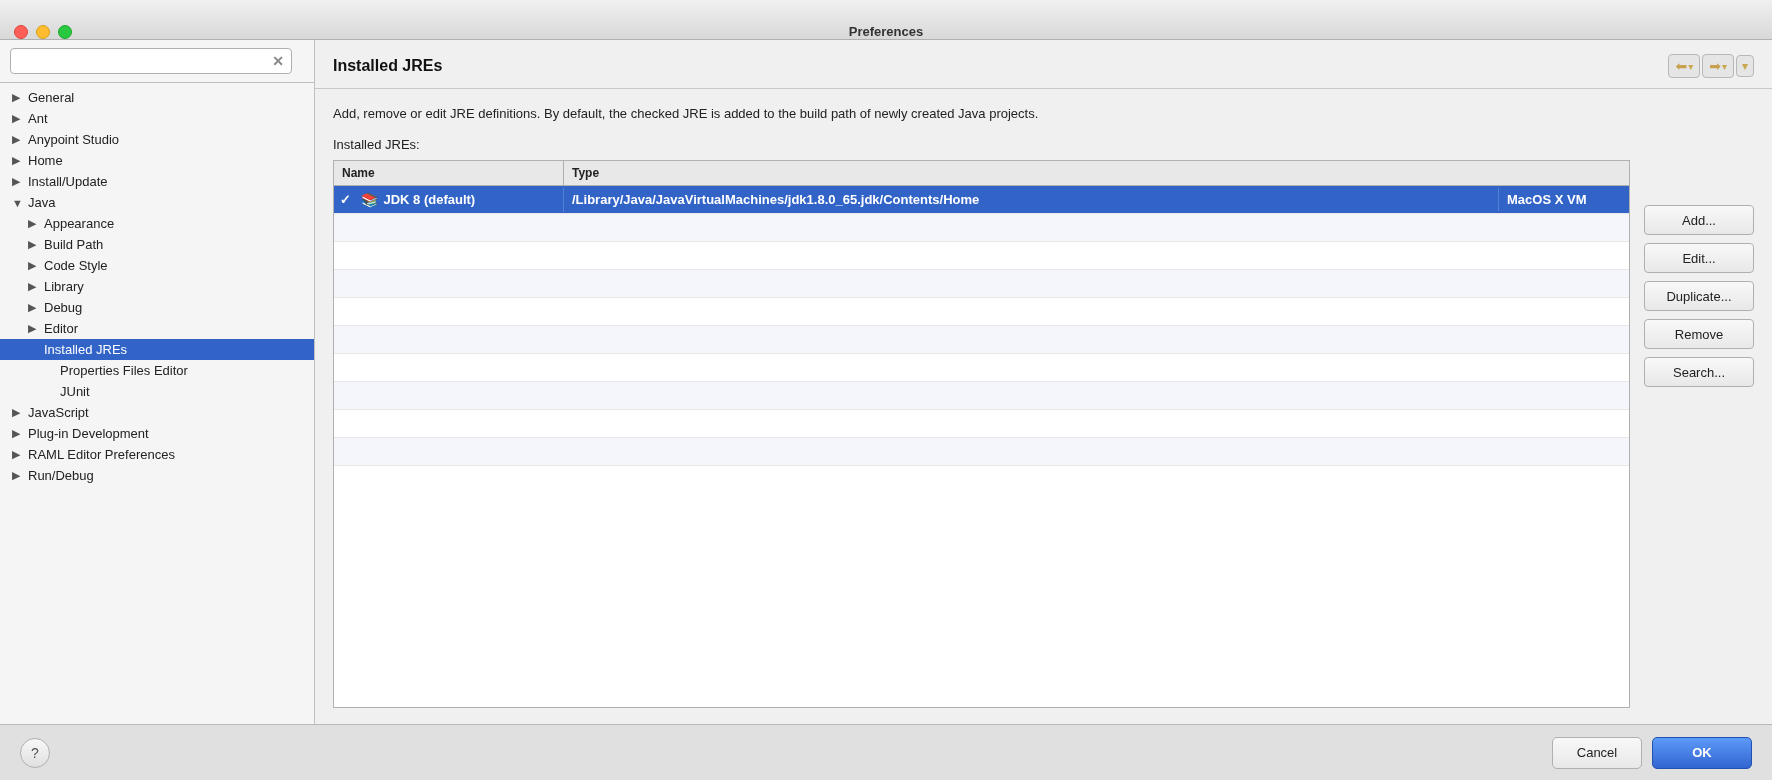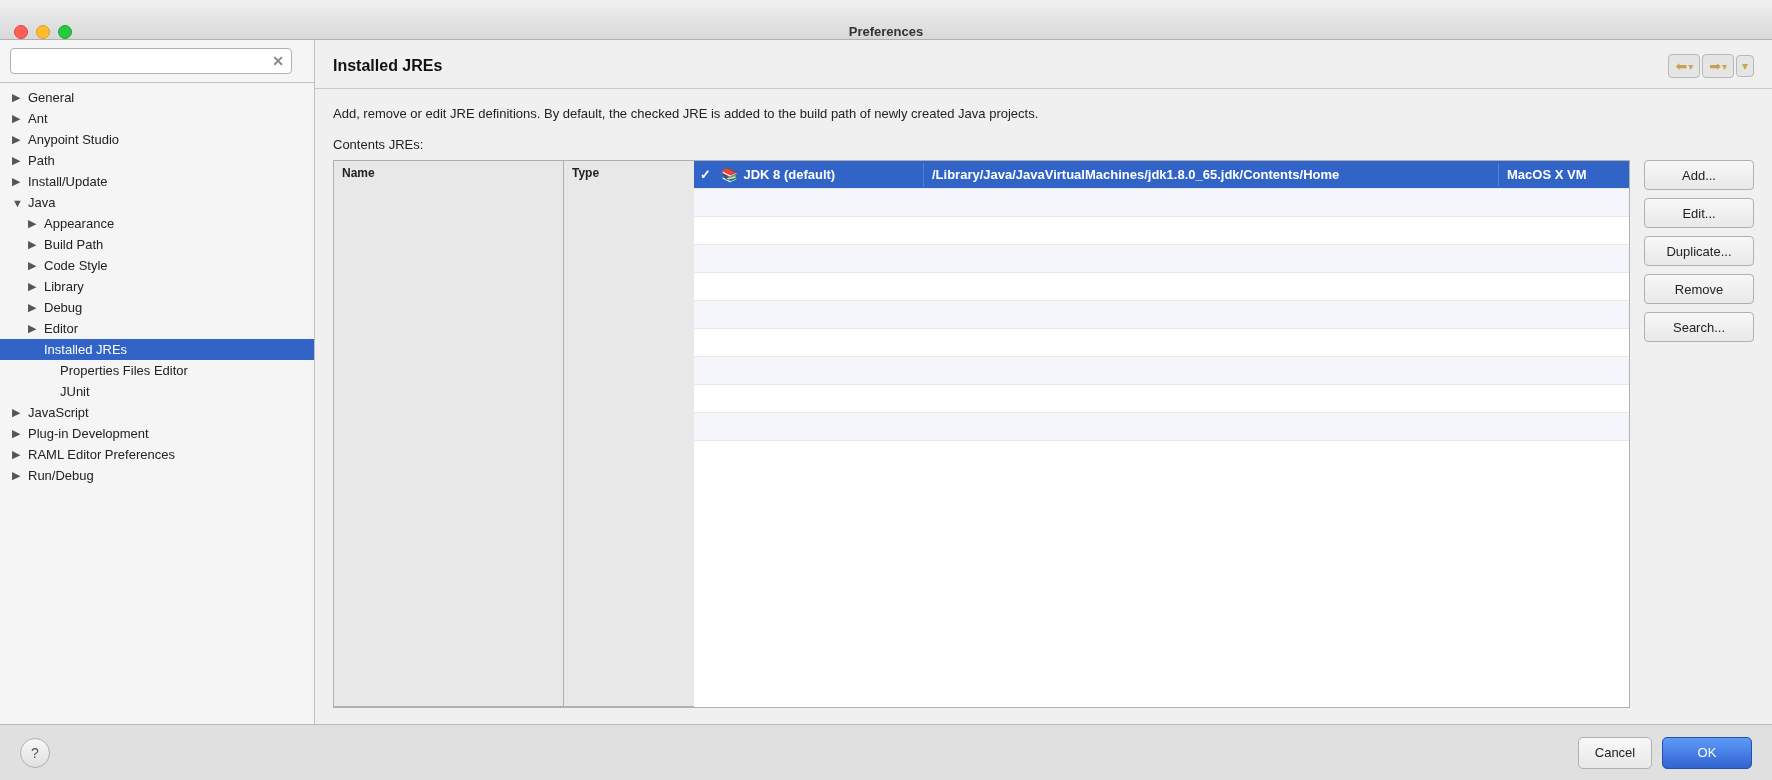--- a/index.html
+++ b/index.html
@@ -184,21 +184,21 @@
       flex: 1;
       overflow: hidden;
       gap: 14px;
     }
     .jre-table-container {
       flex: 1;
       border: 1px solid #b0b0b0;
       background: white;
       overflow: hidden;
       display: flex;
-      flex-direction: row;
+      flex-direction: column;
     }
     .table-header {
       display: flex;
       background: #e8e8e8;
       border-bottom: 1px solid #b0b0b0;
       font-size: 12px;
       font-weight: 600;
       color: #222;
     }
     .th-name { width: 230px; padding: 5px 8px; border-right: 1px solid #b0b0b0; flex-shrink: 0; }
@@ -253,20 +253,21 @@
     .jre-icon {
       font-size: 14px;
     }
 
     
     .side-buttons {
       display: flex;
       flex-direction: column;
       gap: 8px;
       flex-shrink: 0;
+      margin-top: 45px;
     }
     .side-btn {
       width: 110px;
       height: 30px;
       background: linear-gradient(to bottom, #f8f8f8, #e8e8e8);
       border: 1px solid #b0b0b0;
       border-radius: 4px;
       font-size: 13px;
       color: #222;
       cursor: pointer;
@@ -297,40 +298,40 @@
       justify-content: center;
       cursor: pointer;
       font-size: 14px;
       color: #555;
     }
     .bottom-right {
       display: flex;
       gap: 10px;
     }
     .cancel-btn {
-      width: 74px;
+      width: 90px;
       height: 32px;
       background: linear-gradient(to bottom, #f8f8f8, #e8e8e8);
       border: 1px solid #b0b0b0;
       border-radius: 5px;
       font-size: 13px;
       color: #222;
       cursor: pointer;
       display: flex;
       align-items: center;
       justify-content: center;
     }
     .ok-btn {
-      width: 90px;
+      width: 100px;
       height: 32px;
       background: linear-gradient(to bottom, #5d9af8, #3264d0);
       border: 1px solid #2050b0;
       border-radius: 5px;
       font-size: 13px;
-      font-weight: 400;
+      font-weight: 700;
       color: white;
       cursor: pointer;
       display: flex;
       align-items: center;
       justify-content: center;
     }
   </style>
 </head>
 <body>
 
@@ -359,21 +360,21 @@
       <div class="tree-item">
         <span class="arrow">▶</span>
         <span>Ant</span>
       </div>
       <div class="tree-item">
         <span class="arrow">▶</span>
         <span>Anypoint Studio</span>
       </div>
       <div class="tree-item">
         <span class="arrow">▶</span>
-        <span>Path</span>
+        <span>Home</span>
       </div>
       <div class="tree-item">
         <span class="arrow">▶</span>
         <span>Install/Update</span>
       </div>
       <div class="tree-item">
         <span class="arrow">▼</span>
         <span>Java</span>
       </div>
       <div class="tree-item child">
@@ -446,21 +447,21 @@
           <span class="nav-dropdown">▾</span>
         </button>
         <button class="nav-btn" style="padding: 3px 5px;">
           <span>▾</span>
         </button>
       </div>
     </div>
 
     <div class="content-body">
       <p class="description-text">Add, remove or edit JRE definitions. By default, the checked JRE is added to the build path of newly created Java projects.</p>
-      <p class="installed-jres-label">Contents JREs:</p>
+      <p class="installed-jres-label">Installed JREs:</p>
 
       <div class="table-section">
 
         <div class="jre-table-container">
           <div class="table-header">
             <div class="th-name">Name</div>
             <div class="th-type">Type</div>
           </div>
           <div class="table-body">
 

